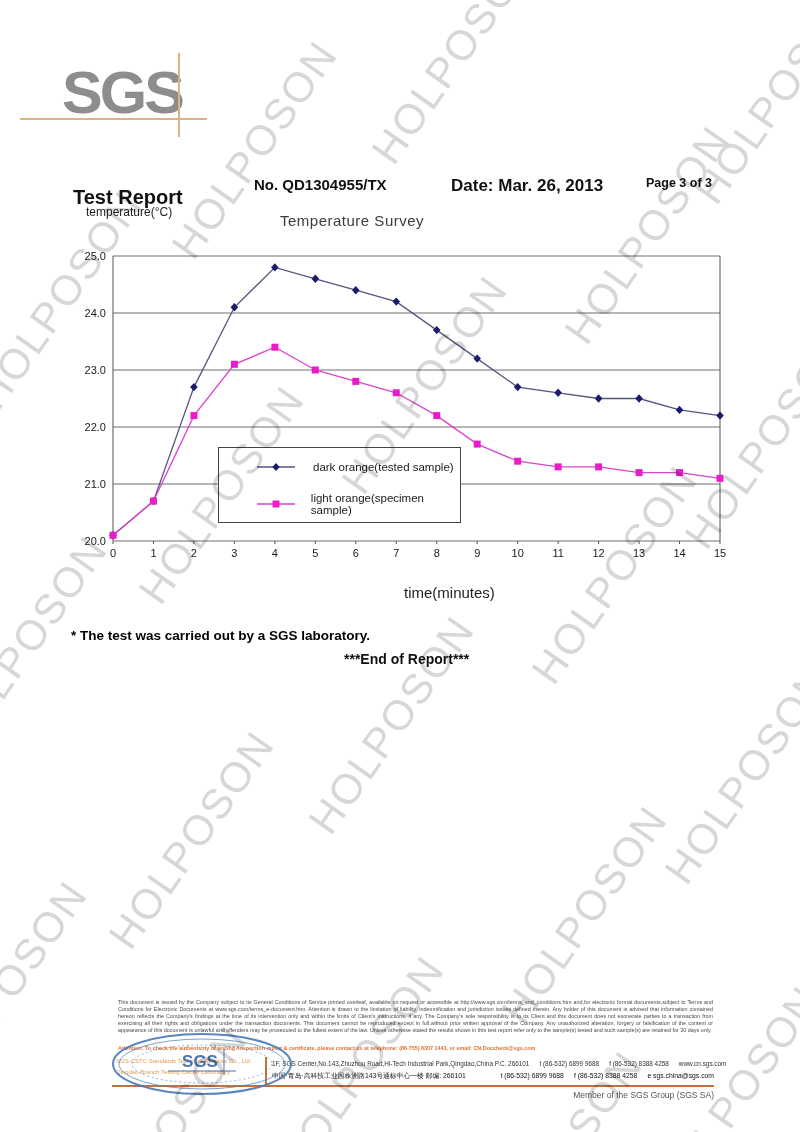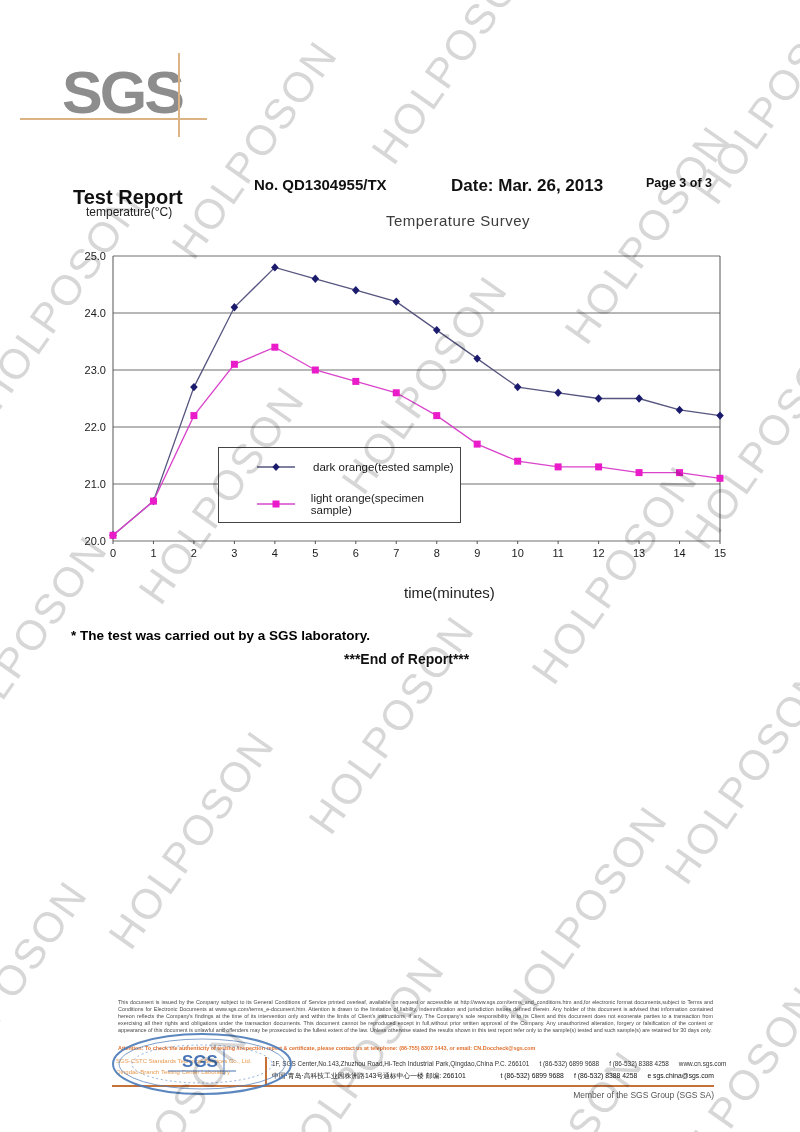--- a/index.html
+++ b/index.html
@@ -20,21 +20,21 @@
   .logo-vline{left:178px;top:53px;width:2px;height:84px;background:#dcb385;}
 
   
   .h-title{left:73px;top:186px;font-size:20px;font-weight:bold;}
   .h-no{left:243px;top:176px;font-size:15px;font-weight:bold;margin-left:11px;}
   .h-date{left:451px;top:176px;font-size:17px;font-weight:bold;}
   .h-page{left:646px;top:176px;font-size:12.5px;font-weight:bold;}
 
   
   .c-ylabel{left:86px;top:205px;font-size:12px;color:#222;}
-  .c-title{left:280px;top:212px;width:250px;text-align:right;font-size:15px;color:#3c3c3c;letter-spacing:0.5px;}
+  .c-title{left:280px;top:212px;width:250px;text-align:left;font-size:15px;color:#3c3c3c;letter-spacing:0.5px;}
   .c-xlabel{left:404px;top:584px;font-size:15px;color:#222;}
 
   .chart-svg{left:70px;top:240px;z-index:1;}
   svg text{font-family:"Liberation Sans",sans-serif;}
 
   
   .legend{left:218px;top:447px;width:241px;height:74px;background:#fff;border:1px solid #444;
           z-index:2;display:flex;flex-direction:column;justify-content:space-around;}
   .legend-row{display:flex;align-items:center;gap:16px;padding-left:36px;height:34px;}
   .legend-label{font-size:11.5px;color:#1a1a1a;}

